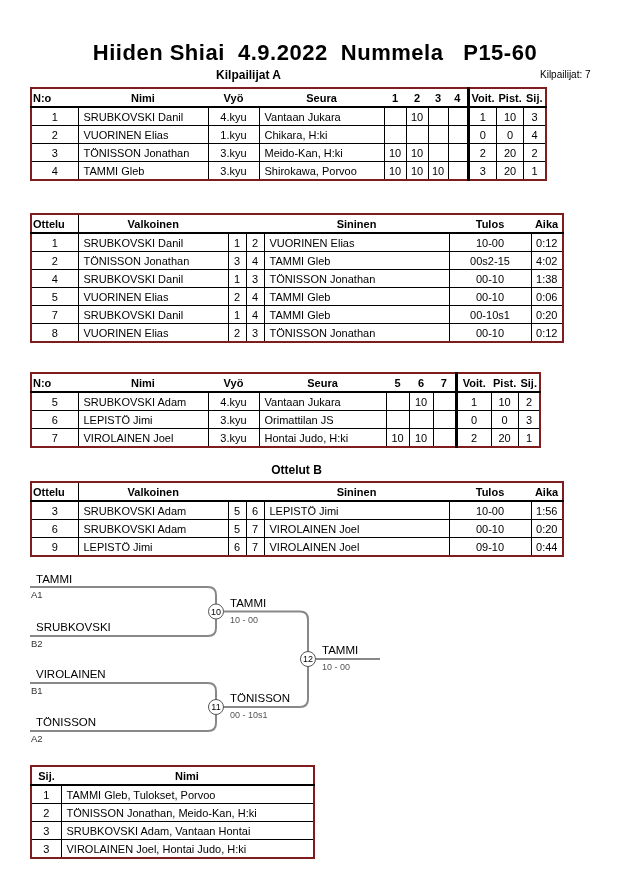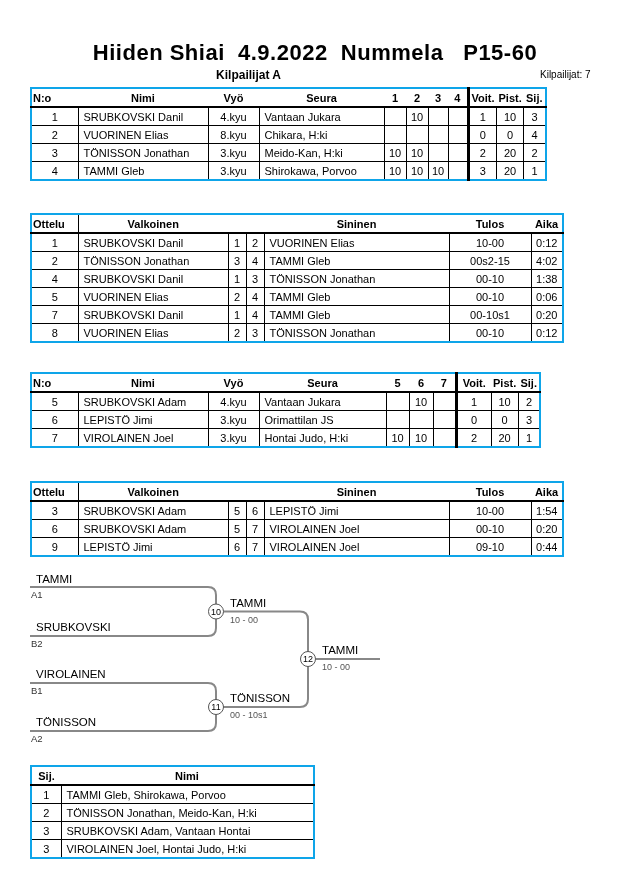--- a/index.html
+++ b/index.html
@@ -16,21 +16,21 @@
   .note { position:absolute; left:540px; top:69px; font-size:10px; }
 
   #t-ka-title { left:30px; top:68px;  width:437px; }
   #t-oa-title { left:30px; top:196px; width:533px; }
   #t-kb-title { left:30px; top:356px; width:437px; }
   #t-ob-title { left:30px; top:463px; width:533px; }
   #t-tu-title { left:30px; top:747px; width:283px; }
 
   table {
     position:absolute; border-collapse:collapse; table-layout:fixed;
-    background:#fff; border:2px solid #0ea5e9; font-size:11px;
+    background:#fff; border:2px solid #7f1d1d; font-size:11px;
   }
   #tbl-ka { left:30px; top:87px; }
   #tbl-oa { left:30px; top:213px; }
   #tbl-kb { left:30px; top:372px; }
   #tbl-ob { left:30px; top:481px; }
   #tbl-tu { left:30px; top:765px; }
 
   th {
     font-weight:bold; border:none; border-bottom:2px solid #000;
     height:17px; padding:0 2px; text-align:center; white-space:nowrap; overflow:hidden;
@@ -105,21 +105,21 @@
           <td>10</td>
           <td></td>
           <td></td>
           <td>1</td>
           <td>10</td>
           <td>3</td>
         </tr>
         <tr>
           <td>2</td>
           <td>VUORINEN Elias</td>
-          <td>8.kyu</td>
+          <td>1.kyu</td>
           <td>Chikara, H:ki</td>
           <td></td>
           <td></td>
           <td></td>
           <td></td>
           <td>0</td>
           <td>0</td>
           <td>4</td>
         </tr>
         <tr>
@@ -292,20 +292,21 @@
           <td>10</td>
           <td>10</td>
           <td></td>
           <td>2</td>
           <td>20</td>
           <td>1</td>
         </tr>
       </tbody>
   </table>
 
+  <div class="sec-title" id="t-ob-title">Ottelut B</div>
 
   <table id="tbl-ob" class="ot">
     <colgroup>
       <col style="width:47px">
         <col style="width:150px">
         <col style="width:18px">
         <col style="width:18px">
       <col style="width:185px">
         <col style="width:82px">
         <col style="width:32px">
@@ -322,21 +323,21 @@
         </tr>
       </thead>
     <tbody>
         <tr>
           <td>3</td>
           <td>SRUBKOVSKI Adam</td>
           <td>5</td>
           <td>6</td>
           <td>LEPISTÖ Jimi</td>
           <td>10-00</td>
-          <td>1:54</td>
+          <td>1:56</td>
         </tr>
         <tr>
           <td>6</td>
           <td>SRUBKOVSKI Adam</td>
           <td>5</td>
           <td>7</td>
           <td>VIROLAINEN Joel</td>
           <td>00-10</td>
           <td>0:20</td>
         </tr>
@@ -391,21 +392,21 @@
     </colgroup>
     <thead>
         <tr>
           <th>Sij.</th>
           <th>Nimi</th>
         </tr>
       </thead>
     <tbody>
         <tr>
           <td>1</td>
-          <td>TAMMI Gleb, Shirokawa, Porvoo</td>
+          <td>TAMMI Gleb, Tulokset, Porvoo</td>
         </tr>
         <tr>
           <td>2</td>
           <td>TÖNISSON Jonathan, Meido-Kan, H:ki</td>
         </tr>
         <tr>
           <td>3</td>
           <td>SRUBKOVSKI Adam, Vantaan Hontai</td>
         </tr>
         <tr>

